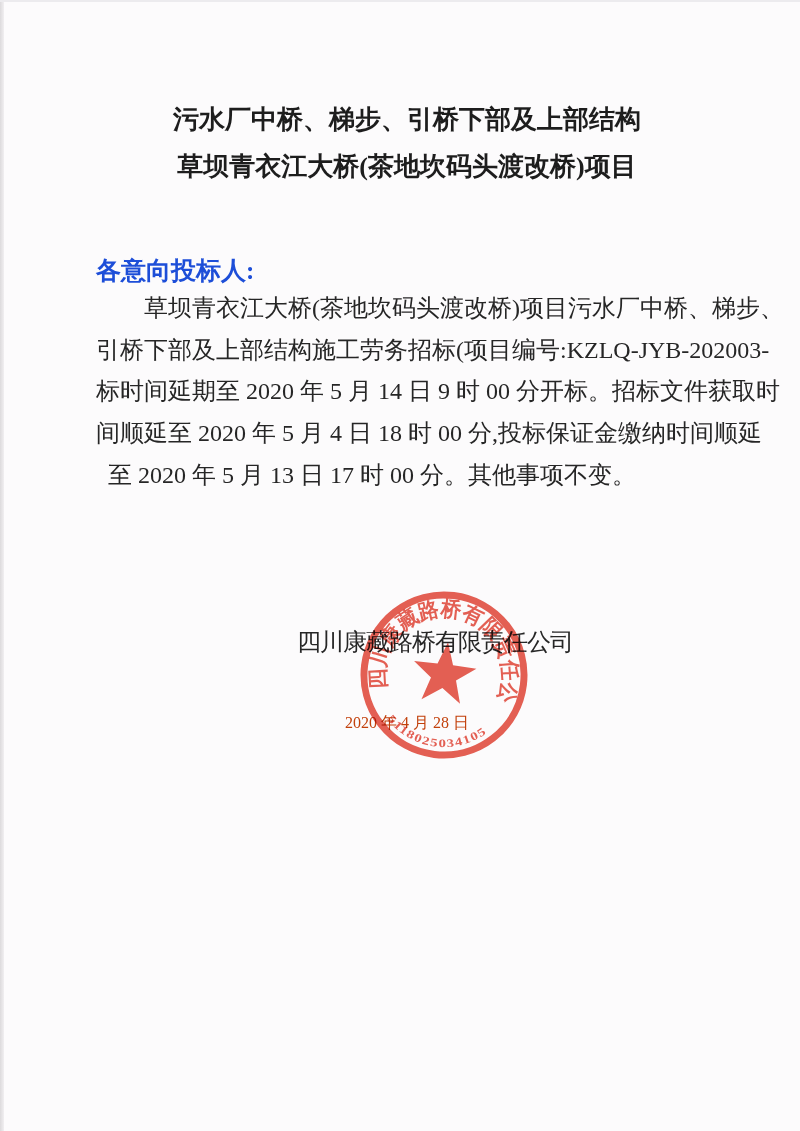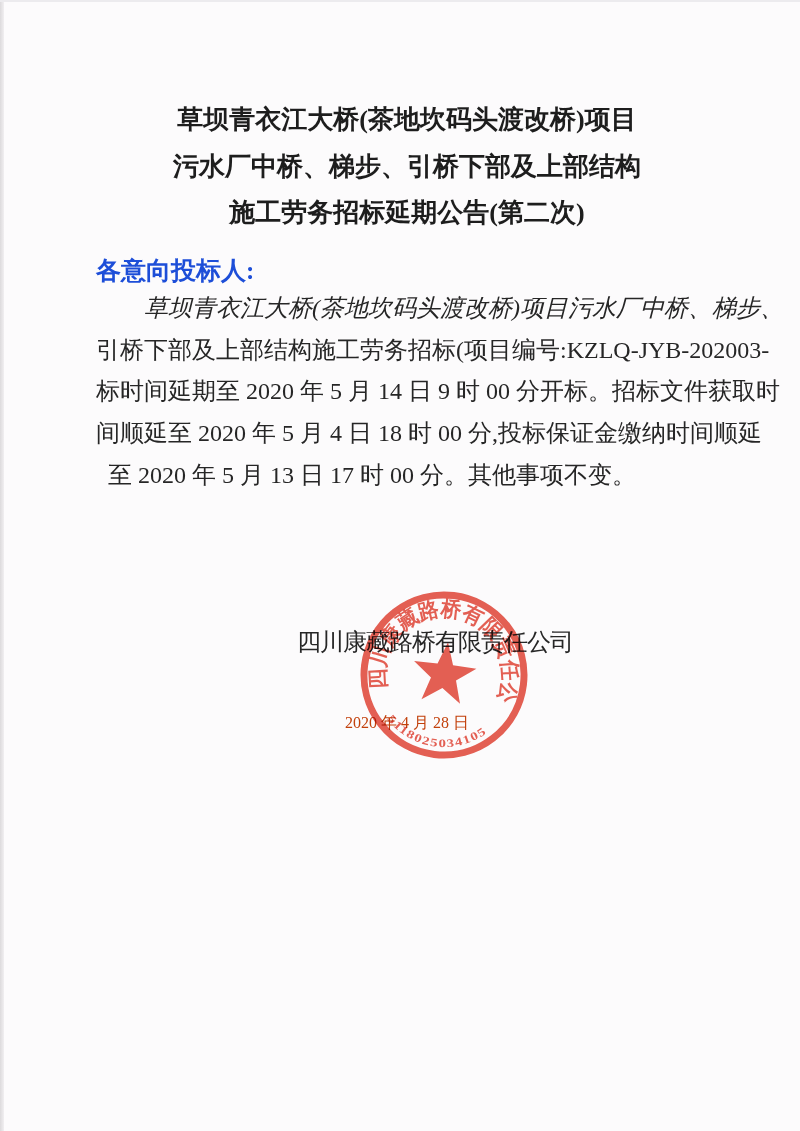--- a/index.html
+++ b/index.html
@@ -48,21 +48,21 @@
     font-size: 24px;
     line-height: 41.7px;
     color: #262626;
   }
   .body-line { 
     text-align: justify;
     text-align-last: justify;
     text-justify: inter-character;
     white-space: nowrap;
   }
-  .body-line.indent { padding-left: 48px; font-style: italic; }
+  .body-line.indent { padding-left: 48px; }
   .body-line.last { text-align-last: left; white-space: normal; margin-left: 12px; }
   .company-line {
     position: absolute;
     left: 297px; top: 626px;
     font-size: 24px;
     letter-spacing: -1px;
     color: #262626;
     z-index: 2;
   }
   .date-line {
@@ -87,23 +87,22 @@
   }
 </style>
 </head>
 <body>
 
 <div class="page">
   <div class="edge-left"></div>
   <div class="edge-top"></div>
 
   <div class="title-block">
+    <div>污水厂中桥、梯步、引桥下部及上部结构</div>
     <div>草坝青衣江大桥(茶地坎码头渡改桥)项目</div>
-    <div>污水厂中桥、梯步、引桥下部及上部结构</div>
-    <div>施工劳务招标延期公告(第二次)</div>
   </div>
 
   <div class="salutation">各意向投标人:</div>
 
   <div class="body-block">
     <div class="body-line indent">草坝青衣江大桥(茶地坎码头渡改桥)项目污水厂中桥、梯步、</div>
     <div class="body-line">引桥下部及上部结构施工劳务招标(项目编号:KZLQ-JYB-202003-</div>
     <div class="body-line">标时间延期至 2020 年 5 月 14 日 9 时 00 分开标。招标文件获取时</div>
     <div class="body-line">间顺延至 2020 年 5 月 4 日 18 时 00 分,投标保证金缴纳时间顺延</div>
     <div class="body-line last">至 2020 年 5 月 13 日 17 时 00 分。其他事项不变。</div>

